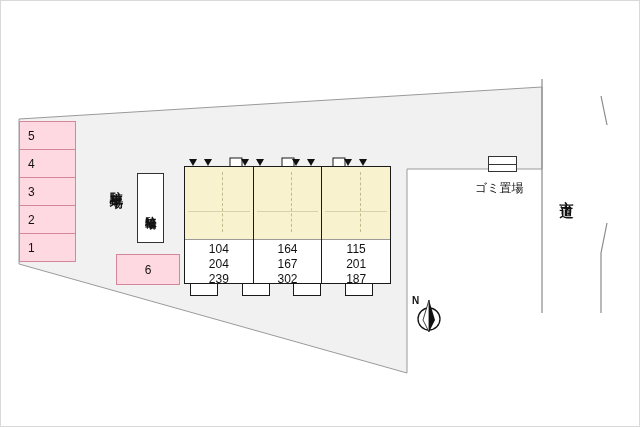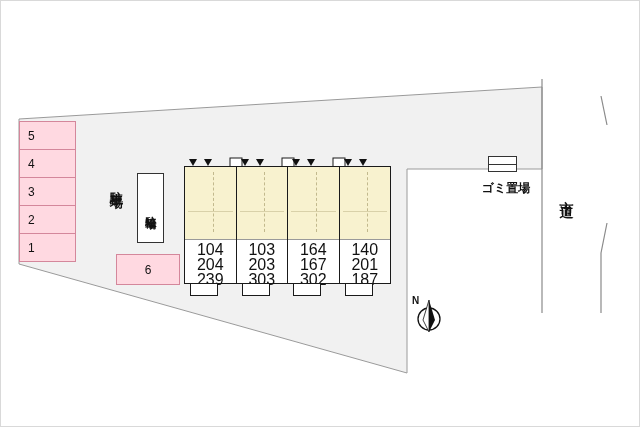--- a/index.html
+++ b/index.html
@@ -48,36 +48,36 @@
   .unit{position:relative;flex:1;border-right:1px solid #1a1a1a;}
   .unit:last-child{border-right:none;}
   .unit .cream{
     position:absolute;left:0;top:0;right:0;height:72px;
     background:#f8f2cf;border-bottom:1px solid #9a9a9a;
   }
   .unit .vline{position:absolute;left:55%;top:5px;height:60px;border-left:1px dashed #c2b98d;}
   .unit .hline{position:absolute;left:3px;right:3px;top:44px;border-top:1px solid #d9d1a9;}
   .unit .rooms{
     position:absolute;left:0;right:0;top:75px;
-    text-align:center;font-size:16px;line-height:15px;color:#111;
+    text-align:center;font-size:12px;line-height:15px;color:#111;
   }
   .porch{
     width:28px;height:13px;top:282px;
     background:#fff;border:1px solid #1a1a1a;
   }
 
   
   .garbage-icon{
     left:487px;top:155px;width:29px;height:16px;
     background:#fff;border:1px solid #333;
   }
   .garbage-icon .mid{position:absolute;left:0;right:0;top:50%;border-top:1px solid #333;}
   .garbage-label{
-    left:474px;top:179px;width:62px;text-align:center;
-    font-size:12px;font-weight:bold;color:#111;
+    left:474px;top:179px;width:62px;text-align:left;
+    font-size:12px;font-weight:normal;color:#111;
   }
 </style>
 </head>
 <body>
 
 <div id="canvas">
 
   <svg class="layer" width="640" height="427" viewBox="0 0 640 427">
 
     <polygon points="18,118 541,86 541,168 406,168 406,372 18,263" fill="#f1f1f1" stroke="#9a9a9a" stroke-width="1"></polygon>
@@ -132,43 +132,32 @@
         <div>204</div>
         <div>239</div>
       </div>
     </div>
     <div class="unit">
       <div class="cream">
         <div class="vline"></div>
         <div class="hline"></div>
       </div>
       <div class="rooms">
-        <div>103</div>
-        <div>203</div>
-        <div>303</div>
-      </div>
-    </div>
-    <div class="unit">
-      <div class="cream">
-        <div class="vline"></div>
-        <div class="hline"></div>
-      </div>
-      <div class="rooms">
         <div>164</div>
         <div>167</div>
         <div>302</div>
       </div>
     </div>
     <div class="unit">
       <div class="cream">
         <div class="vline"></div>
         <div class="hline"></div>
       </div>
       <div class="rooms">
-        <div>140</div>
+        <div>115</div>
         <div>201</div>
         <div>187</div>
       </div>
     </div>
   </div>
 
   <div class="abs porch" style="left:189px"></div>
   <div class="abs porch" style="left:241px"></div>
   <div class="abs porch" style="left:292px"></div>
   <div class="abs porch" style="left:344px"></div>

